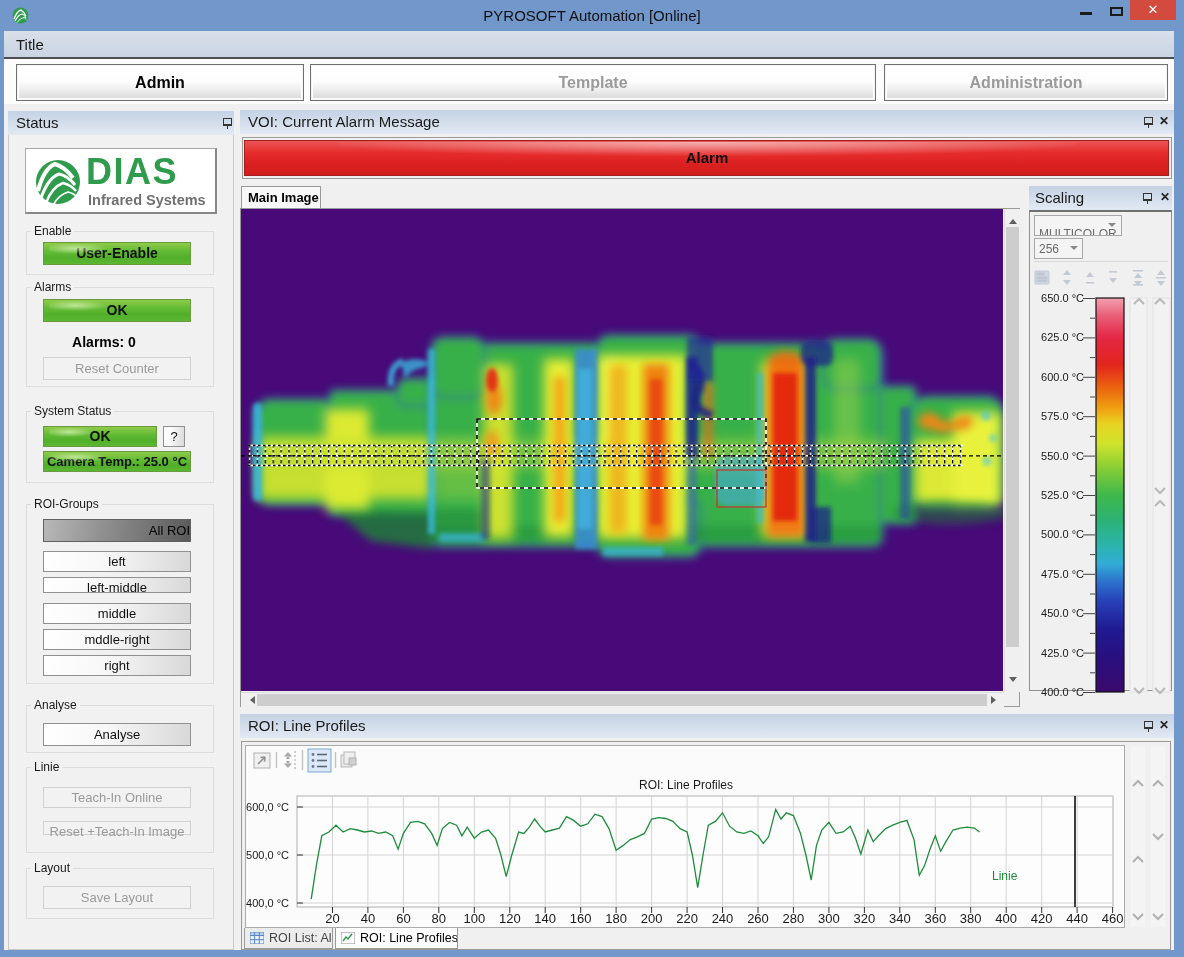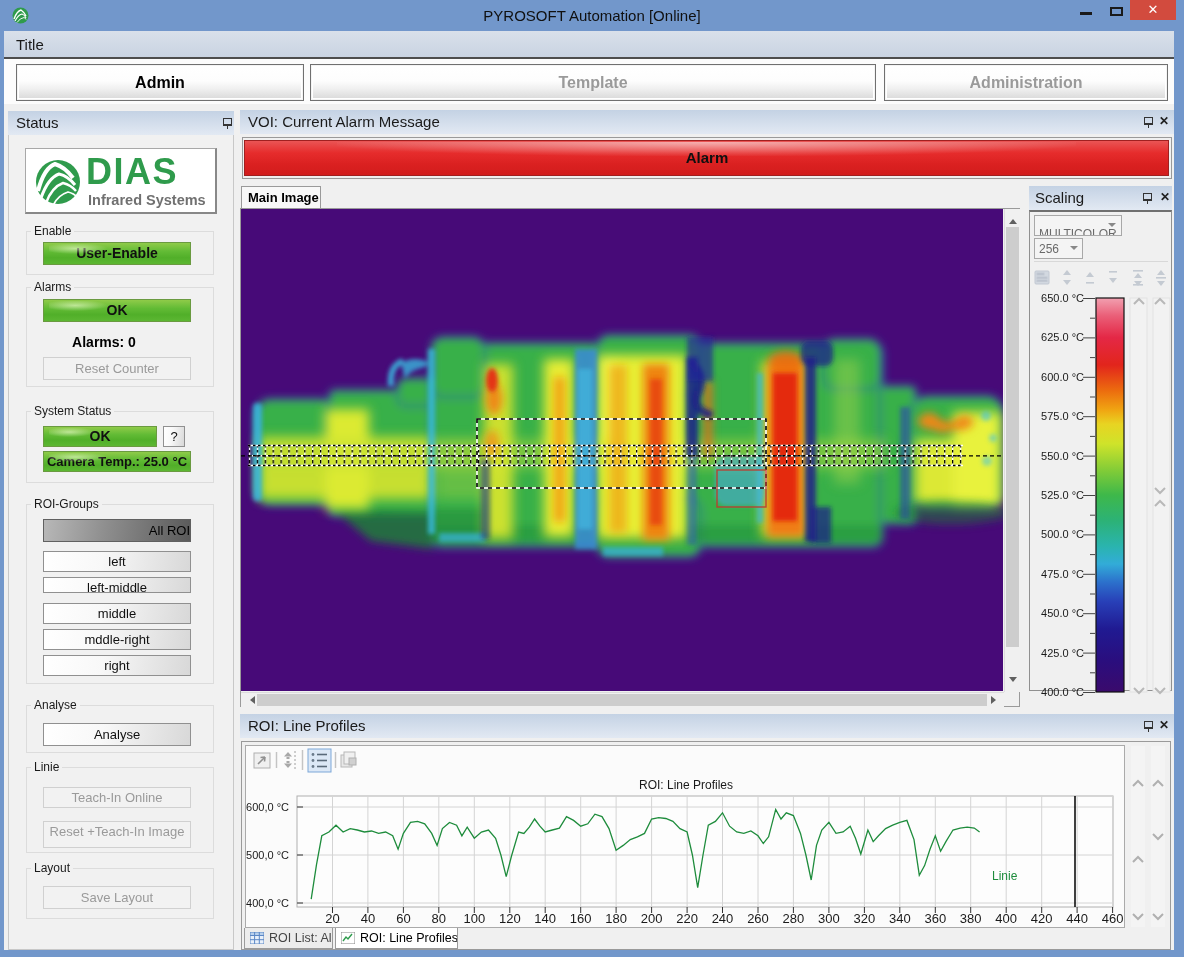--- a/index.html
+++ b/index.html
@@ -129,21 +129,21 @@
  <div class="silverbtn" style="left:34px;top:518px;width:148px;height:21px;line-height:19px;">mddle-right</div>
  <div class="silverbtn" style="left:34px;top:544px;width:148px;height:21px;line-height:19px;">right</div>
 
  <div class="groupbox" style="left:17px;top:594px;width:188px;height:48px;"></div>
  <div class="grouplabel" style="left:22px;top:587px;">Analyse</div>
  <div class="silverbtn" style="left:34px;top:612px;width:148px;height:23px;line-height:21px;">Analyse</div>
 
  <div class="groupbox" style="left:17px;top:656px;width:188px;height:86px;"></div>
  <div class="grouplabel" style="left:22px;top:649px;">Linie</div>
  <div class="graybtn" style="left:34px;top:676px;width:148px;height:21px;line-height:19px;">Teach-In Online</div>
- <div class="graybtn" style="left:34px;top:710px;width:148px;height:27px;line-height:19px;">Reset +Teach-In Image</div>
+ <div class="graybtn" style="left:34px;top:710px;width:148px;height:14px;line-height:19px;">Reset +Teach-In Image</div>
 
  <div class="groupbox" style="left:17px;top:757px;width:188px;height:51px;"></div>
  <div class="grouplabel" style="left:22px;top:750px;">Layout</div>
  <div class="graybtn" style="left:34px;top:775px;width:148px;height:23px;line-height:21px;">Save Layout</div>
 </div>
 <div class="abs panelhdr" id="statushdr">Status<span class="pinic" style="left:214px;top:6px"></span></div>
 
 <div class="abs panelhdr" id="voihdr">VOI: Current Alarm Message<span class="pinic" style="left:903px;top:6px"></span><span class="pin" style="left:919px;top:4px">✕</span></div>
 <div class="abs" id="alarmbox"></div>
 <div class="abs" id="alarmbar">

